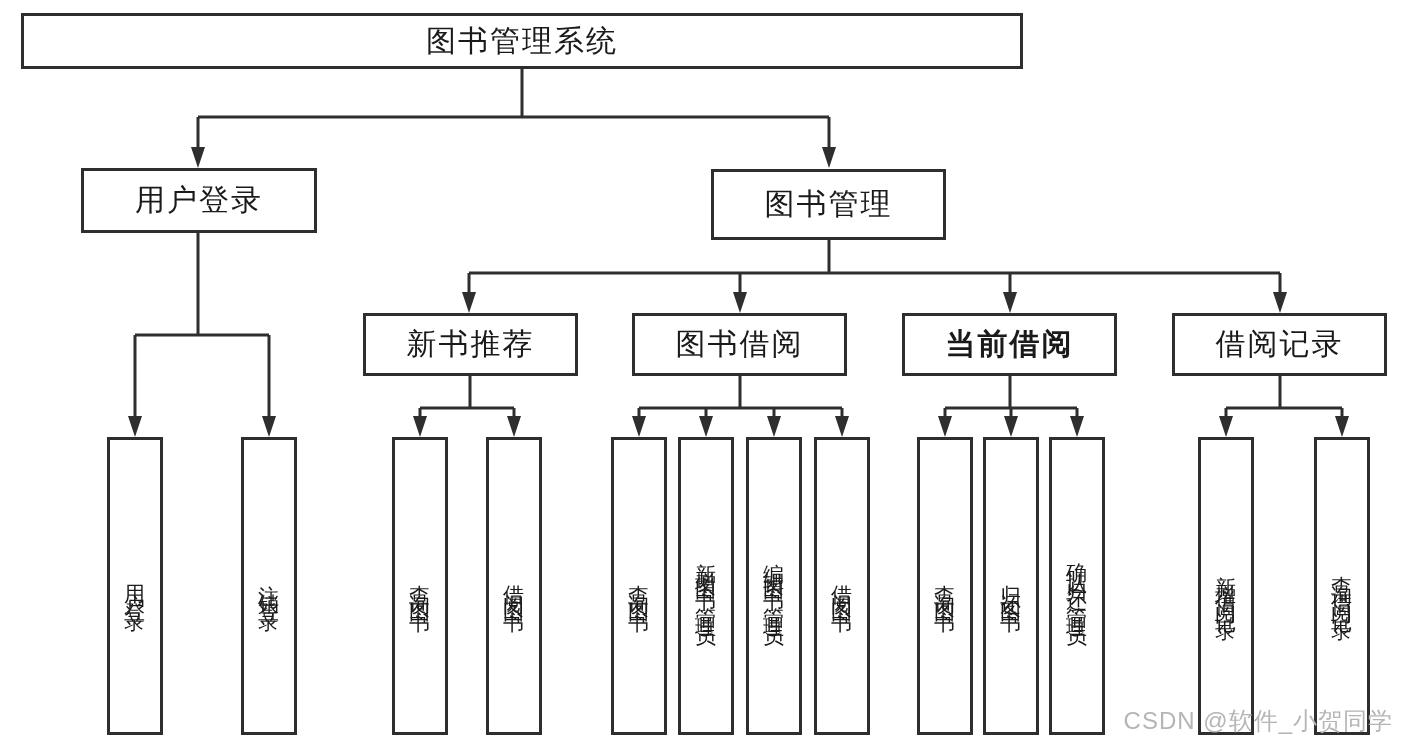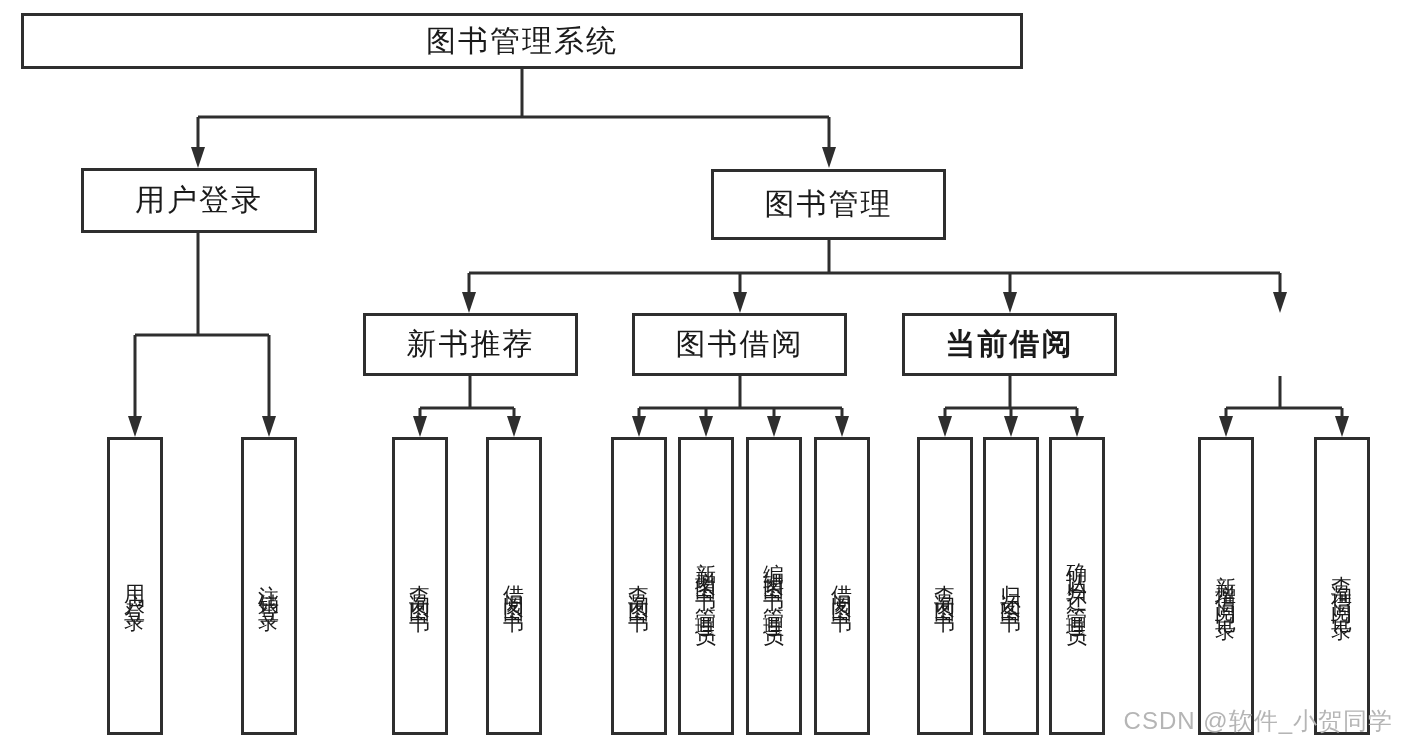--- a/index.html
+++ b/index.html
@@ -99,20 +99,21 @@
   </svg>
 
   <div class="node" style="left:21px; top:13px; width:1002px; height:56px;">图书管理系统</div>
 
   <div class="node" style="left:81px; top:168px; width:236px; height:65px;">用户登录</div>
   <div class="node" style="left:711px; top:169px; width:235px; height:71px;">图书管理</div>
 
   <div class="node" style="left:363px; top:313px; width:215px; height:63px;">新书推荐</div>
   <div class="node" style="left:632px; top:313px; width:215px; height:63px;">图书借阅</div>
   <div class="node" style="left:902px; top:313px; width:215px; height:63px;font-weight:bold;">当前借阅</div>
+  <div class="node" style="left:1172px; top:313px; width:215px; height:63px;">借阅记录</div>
 
   <div class="vnode" style="left:107px;">
     <span>用户登录</span>
   </div>
   <div class="vnode" style="left:241px;">
     <span>注销登录</span>
   </div>
 
   <div class="vnode" style="left:392px;">
     <span>查询图书</span>

